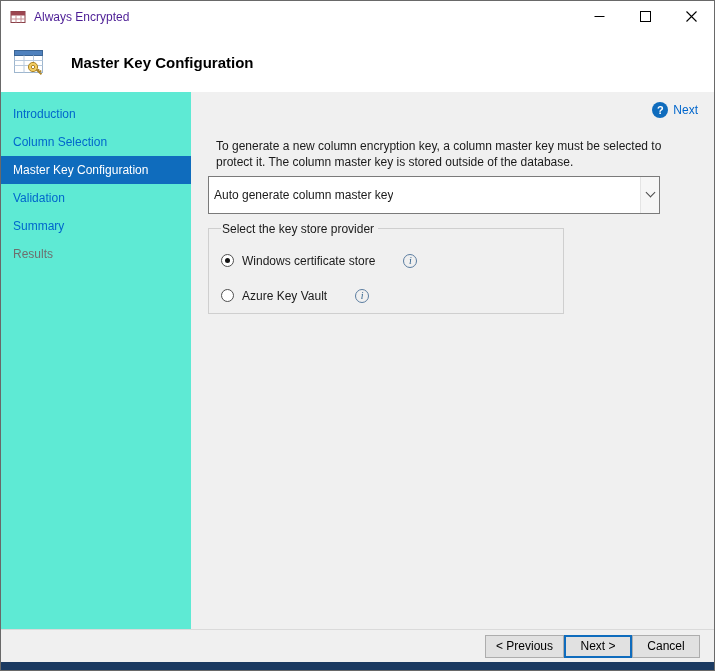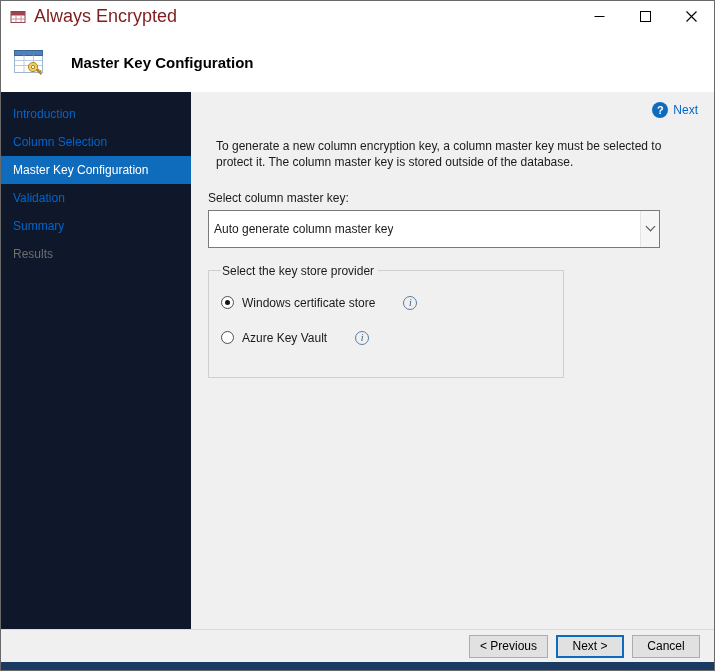--- a/index.html
+++ b/index.html
@@ -4,61 +4,61 @@
 <style>
   * { box-sizing: border-box; margin: 0; padding: 0; }
   html, body { width: 715px; height: 671px; background: #fff; }
   body { font-family: "Liberation Sans", sans-serif; font-size: 12px; color: #1a1a1a; }
 
   .window { width: 715px; height: 671px; border: 1px solid #696969; display: flex; flex-direction: column; background: #fff; }
 
   
   .titlebar { flex: 0 0 31px; display: flex; align-items: center; padding-left: 9px; background: #fff; }
   .titlebar-icon { width: 16px; height: 16px; margin-right: 8px; display: inline-flex; }
-  .titlebar-title { font-size: 18px; color: #7f1d1d; }
+  .titlebar-title { font-size: 12px; color: #4c1d95; }
   .titlebar-controls { margin-left: auto; display: flex; height: 100%; }
   .tb-btn { width: 46px; height: 100%; border: none; background: transparent; display: flex; align-items: center; justify-content: center; }
 
   
   .header { flex: 0 0 60px; background: #fff; display: flex; align-items: center; padding-left: 12px; }
   .header-icon { width: 32px; height: 32px; display: inline-flex; }
   .page-title { font-size: 15px; font-weight: bold; color: #000; margin-left: 26px; }
 
   
   .body { flex: 1; display: flex; min-height: 0; }
-  .sidebar { width: 190px; background: #0f172a; padding-top: 8px; flex: 0 0 190px; }
+  .sidebar { width: 190px; background: #5eead4; padding-top: 8px; flex: 0 0 190px; }
   .side-item { height: 28px; line-height: 28px; padding-left: 12px; color: var(--link, #0066cc); cursor: pointer; white-space: nowrap; }
   .side-item.selected { background: var(--accent, #0f6cbd); color: #fff; }
   .side-item.disabled { color: var(--disabled_text, #6e6e6e); cursor: default; }
 
   .main { flex: 1; background: var(--main_bg, #f0f0f0); padding: 10px 16px 0 17px; }
 
   .help-row { display: flex; justify-content: flex-end; align-items: center; gap: 5px; }
   .help-icon { width: 16px; height: 16px; border-radius: 50%; background: var(--accent, #0f6cbd); color: #fff; font-weight: bold; font-size: 11px; display: flex; align-items: center; justify-content: center; }
   .help-link { color: var(--link, #0066cc); cursor: pointer; }
 
   .description { margin-top: 21px; line-height: 1.32; max-width: 494px; margin-left: 8px; }
 
   .field-label { display: block; margin-top: 20px; }
 
   .combo { width: 452px; height: 38px; background: #fff; border: 1px solid #7a7a7a; margin-top: 5px; position: relative; display: flex; align-items: center; padding-left: 5px; cursor: default; }
   .combo-text { white-space: nowrap; overflow: hidden; }
   .combo-arrow-zone { position: absolute; right: 0; top: 0; width: 19px; height: 100%; display: flex; align-items: center; justify-content: center; background: #f6f6f6; border-left: 1px solid #e4e4e4; }
   .chevron { width: 7px; height: 7px; border-right: 1px solid #4a4a4a; border-bottom: 1px solid #4a4a4a; transform: translate(0,-2px) rotate(45deg); }
 
-  .provider-group { width: 356px; margin-top: 16px; border: 1px solid #cfcfcf; padding: 6px 12px 32px; }
+  .provider-group { width: 356px; margin-top: 8px; border: 1px solid #cfcfcf; padding: 6px 12px 10px; }
   .provider-group legend { padding: 0 4px 0 1px; color: #1a1a1a; }
   .radio-row { display: flex; margin-top: 12px; cursor: pointer; }
   .radio-row + .radio-row { margin-top: 21px; }
   .radio-outer { width: 13px; height: 13px; border: 1px solid #4f4f4f; border-radius: 50%; background: #fff; margin-right: 8px; position: relative; flex: 0 0 auto; }
   .radio-outer.checked::after { content: ""; position: absolute; left: 3px; top: 3px; right: 3px; bottom: 3px; background: #141414; border-radius: 50%; }
   .info-icon { width: 14px; height: 14px; border: 1px solid #5b7da0; color: #2e5f8a; border-radius: 50%; font-size: 10px; font-style: italic; font-family: "Liberation Serif", serif; display: flex; align-items: center; justify-content: center; margin-left: 28px; flex: 0 0 auto; cursor: default; }
 
   
-  .footer { flex: 0 0 33px; background: var(--main_bg, #f0f0f0); border-top: 1px solid #dadada; display: flex; align-items: center; justify-content: flex-end; gap: 8px; padding-right: 14px; }
+  .footer { flex: 0 0 33px; background: var(--main_bg, #f0f0f0); border-top: 1px solid #dadada; display: flex; align-items: center; justify-content: flex-end; padding-right: 14px; }
   .btn { min-width: 68px; height: 23px; background: #e1e1e1; border: 1px solid #adadad; font-size: 12px; font-family: inherit; padding: 0 10px; color: #000; }
   .btn.default { border-color: var(--accent, #0f6cbd); box-shadow: inset 0 0 0 1px var(--accent, #0f6cbd); }
 
   .strip { flex: 0 0 8px; background: var(--strip, #1b3a61); }
 </style>
 </head>
 <body>
 
 <div class="window">
 
@@ -117,21 +117,20 @@
 
     <div class="main">
 
       <div class="help-row">
         <span class="help-icon">?</span>
         <a class="help-link">Next</a>
       </div>
 
       <p class="description">To generate a new column encryption key, a column master key must be selected to protect it.  The column master key is stored outside of the database.</p>
 
-      <label class="field-label">Select column master key:</label>
       <div class="combo">
         <span class="combo-text">Auto generate column master key</span>
         <span class="combo-arrow-zone">
             <span class="chevron"></span>
           </span>
       </div>
 
       <fieldset class="provider-group">
         <legend>Select the key store provider</legend>
 

